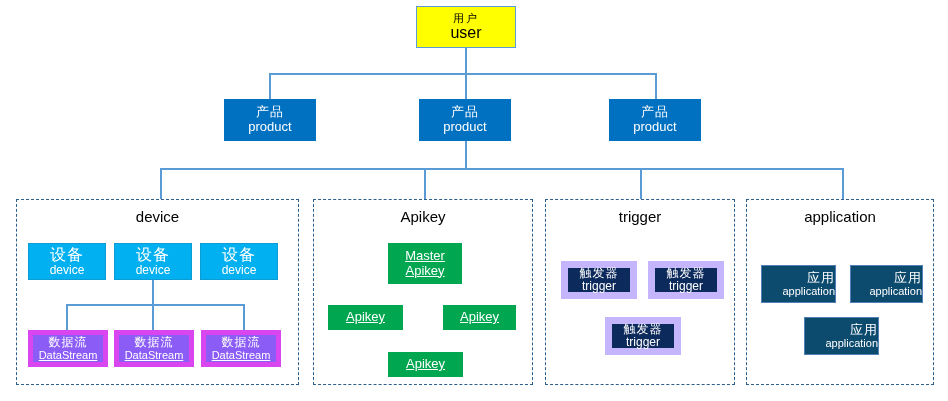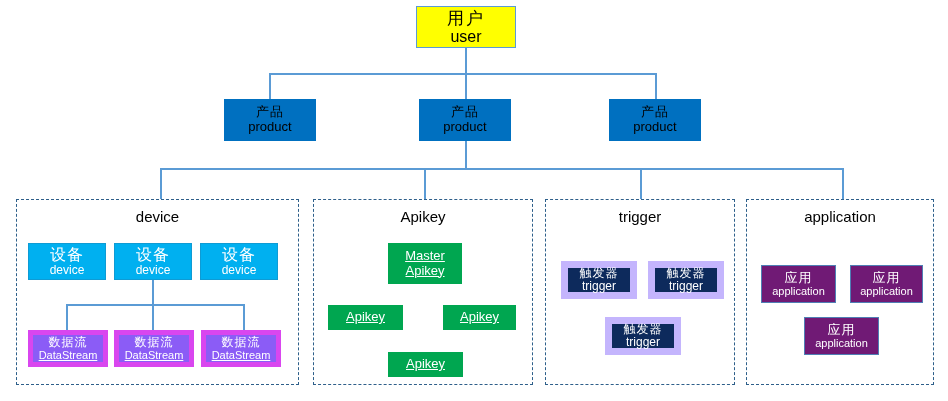--- a/index.html
+++ b/index.html
@@ -32,28 +32,28 @@
   }
   .node .cn { display: block; }
   .node .en { display: block; }
 
   
   .node-user {
     background: #ffff00;
     border: 1px solid #5b9bd5;
     color: #000000;
   }
-  .node-user .cn { font-size: 17px; letter-spacing: 2px; }
+  .node-user .cn { font-size: 11px; letter-spacing: 2px; }
   .node-user .en { font-size: 16px; }
 
   
   .node-product {
     background: #0070c0;
     border: 1px solid #0070c0;
-    color: #000000;
+    color: #ffffff;
   }
   .node-product .cn { font-size: 13px; letter-spacing: 1px; }
   .node-product .en { font-size: 13px; }
 
   
   .node-device {
     background: #00b0f0;
     border: 1px solid #0f9bd4;
     color: #ffffff;
   }
@@ -82,23 +82,24 @@
   .node-trigger {
     background: #0d2a5c;
     border: 7px solid #c4b5fd;
     color: #ffffff;
   }
   .node-trigger .cn { font-size: 12px; letter-spacing: 1px; }
   .node-trigger .en { font-size: 12px; }
 
   
   .node-application {
-    background: #701a75;
+    background: #0c4a6e;
     border: 1px solid #4f7fb5;
     color: #ffffff;
+    align-items: flex-end;
   }
   .node-application .cn { font-size: 13px; letter-spacing: 1px; }
   .node-application .en { font-size: 11px; }
 
   
   .group {
     position: absolute;
     box-sizing: border-box;
     border: 1px dashed #2e5f8a;
     background: transparent;

